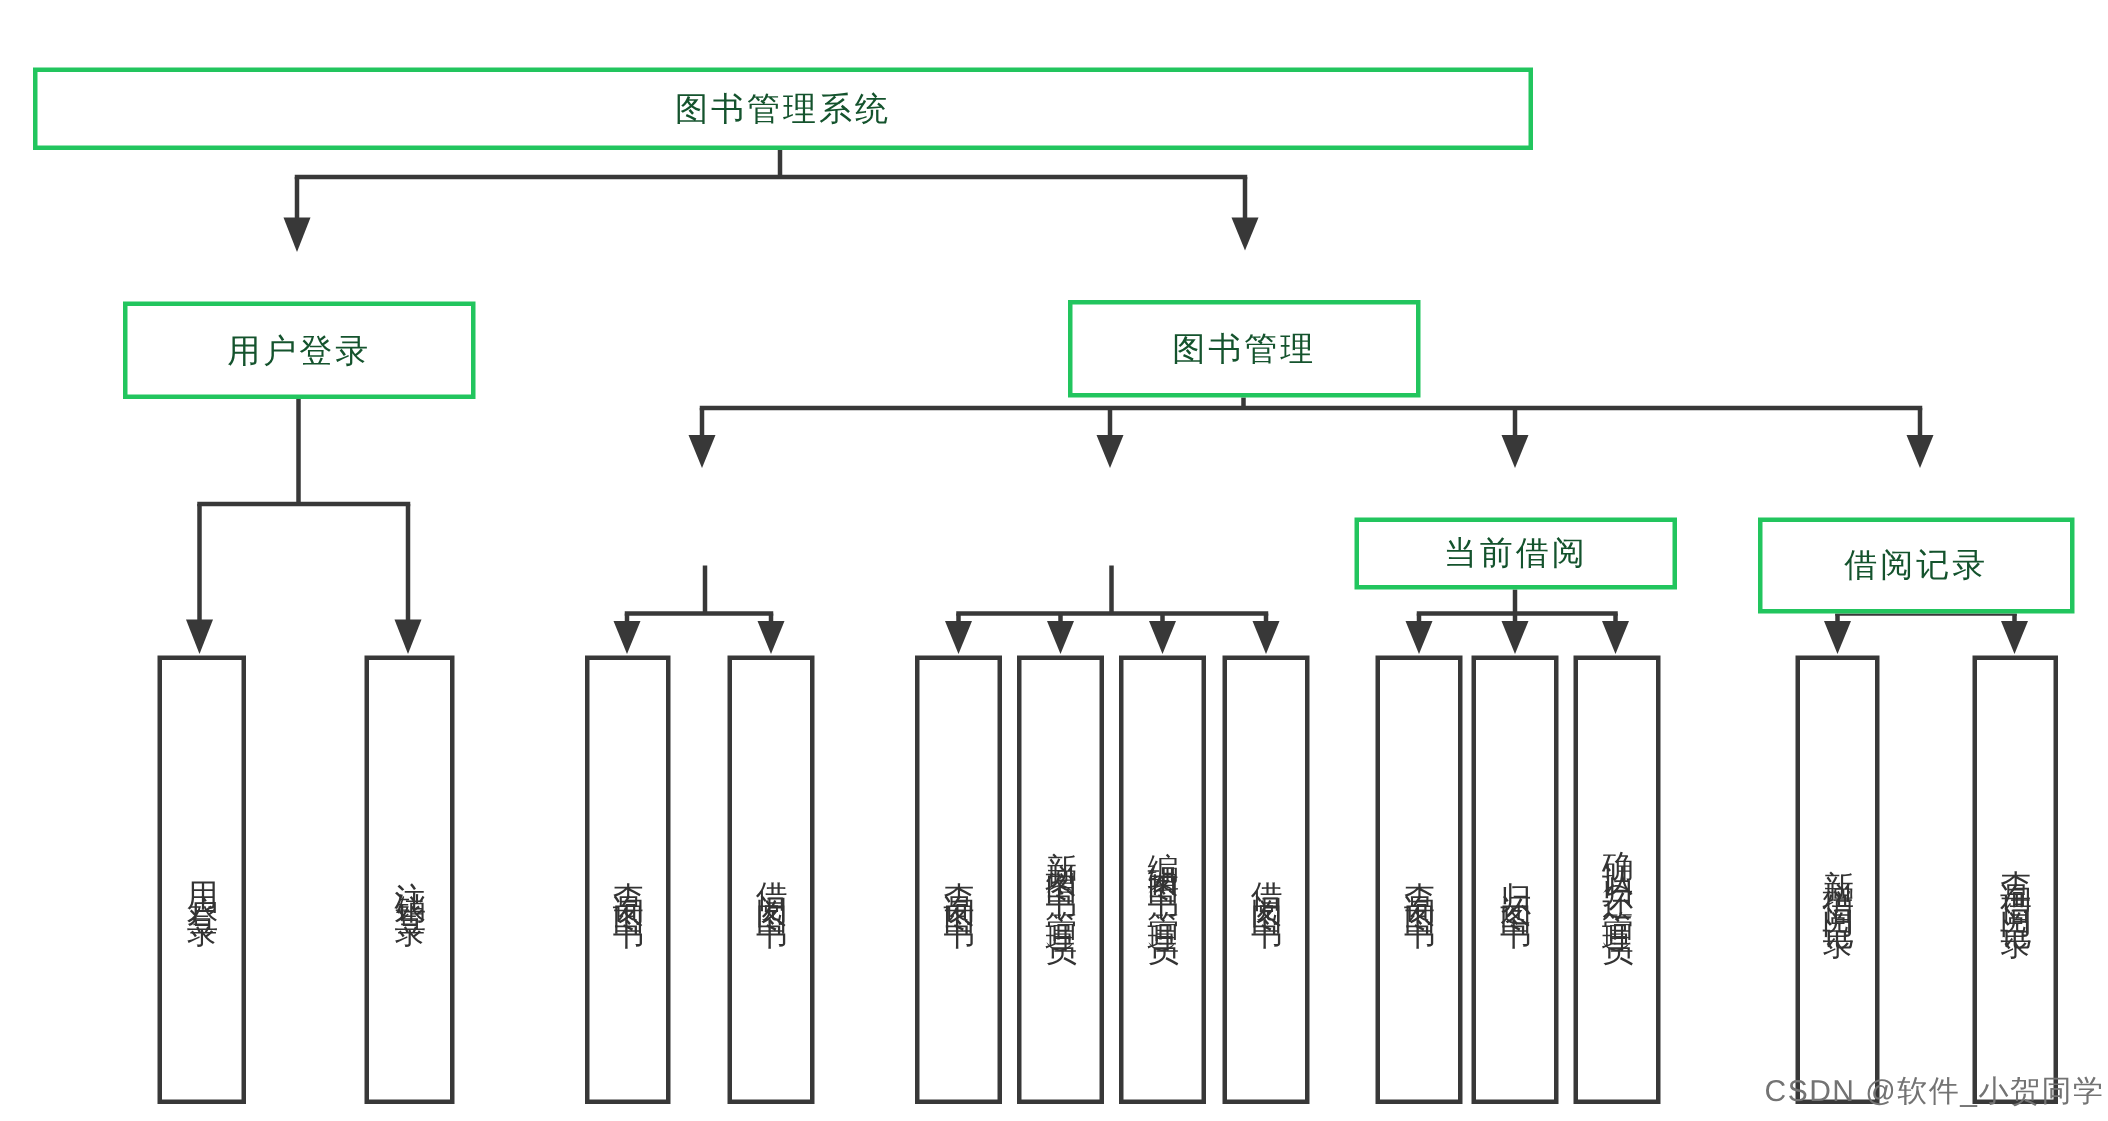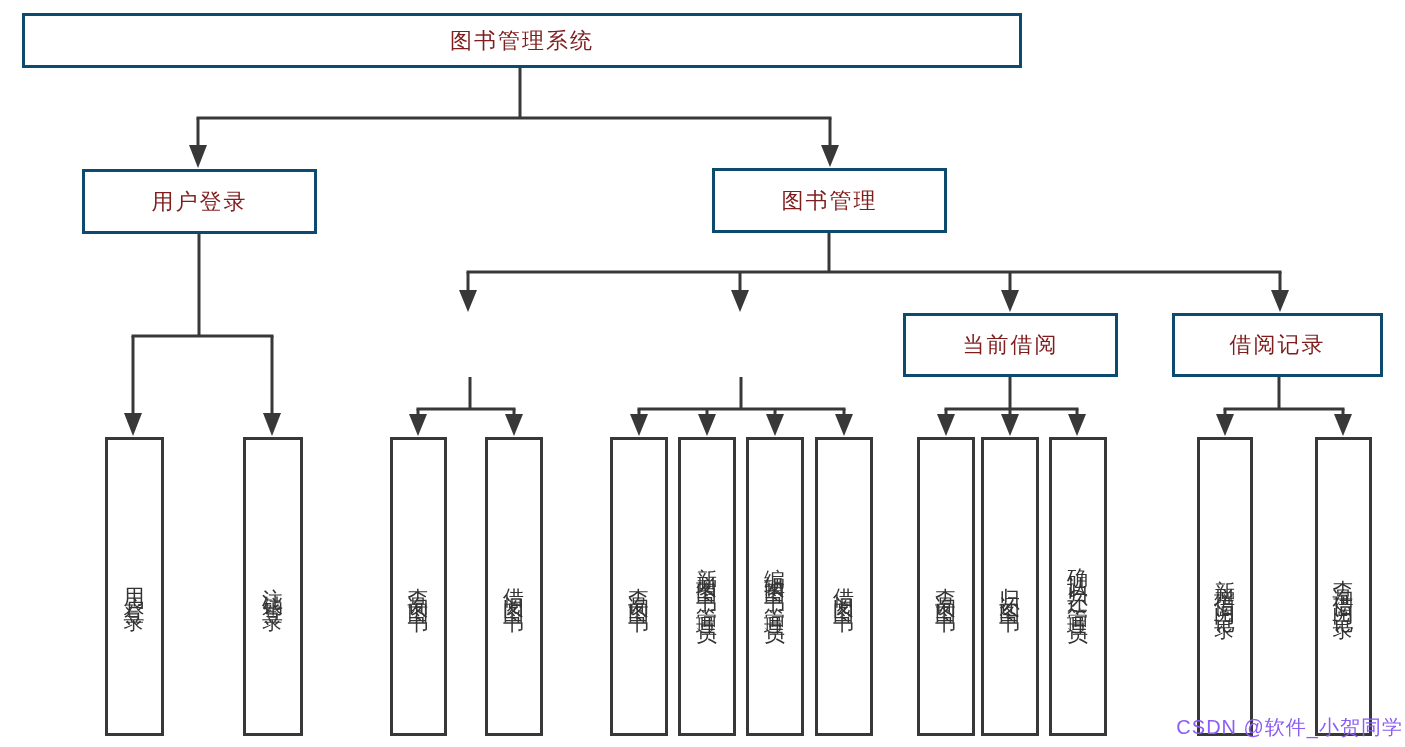--- a/index.html
+++ b/index.html
@@ -18,29 +18,30 @@
   svg.connectors {
     position: absolute;
     left: 0; top: 0;
     width: 1405px;
     height: 747px;
   }
   .box {
     position: absolute;
     box-sizing: border-box;
     background: #ffffff;
-    border: 3px solid #0c4a6e;
+    border: 3px solid #22c55e;
     display: flex;
     align-items: center;
     justify-content: center;
-    color: #7f1d1d;
+    color: #14532d;
     font-size: 22px;
     letter-spacing: 2px;
     white-space: nowrap;
     z-index: 2;
+    margin-top: 32px;
   }
   .leaf {
     position: absolute;
     box-sizing: border-box;
     background: #ffffff;
     border: 3px solid #383838;
     top: 437px;
     height: 299px;
     width: 58px;
     display: flex;
@@ -52,21 +53,21 @@
     font-size: 21px;
     letter-spacing: 8px;
     line-height: 1;
     z-index: 2;
   }
   .watermark {
     position: absolute;
     top: 714px;
     right: 2px;
     font-size: 20px;
-    color: #8b5cf6;
+    color: #737373;
     letter-spacing: 1px;
     z-index: 5;
     white-space: nowrap;
   }
 </style>
 </head>
 <body>
 
 <div class="canvas">
 
@@ -144,21 +145,21 @@
       <line x1="1343" y1="409" x2="1343" y2="415"></line>
       <polygon stroke="none" points="1334,414 1352,414 1343,436"></polygon>
     </g>
   </svg>
 
   <div class="box" style="left:22px; top:13px; width:1000px; height:55px;">图书管理系统</div>
 
   <div class="box" style="left:82px; top:169px; width:235px; height:65px;">用户登录</div>
   <div class="box" style="left:712px; top:168px; width:235px; height:65px;">图书管理</div>
 
-  <div class="box" style="left:903px; top:313px; width:215px; height:64px;text-align:right;">当前借阅</div>
+  <div class="box" style="left:903px; top:313px; width:215px; height:48px;text-align:right;">当前借阅</div>
   <div class="box" style="left:1172px; top:313px; width:211px; height:64px;">借阅记录</div>
 
   <div class="leaf" style="left:105px; width:59px;">用户登录</div>
   <div class="leaf" style="left:243px; width:60px;">注销登录</div>
 
   <div class="leaf" style="left:390px; width:57px;">查询图书</div>
   <div class="leaf" style="left:485px; width:58px;">借阅图书</div>
 
   <div class="leaf" style="left:610px; width:58px;">查询图书</div>
   <div class="leaf" style="left:678px; width:58px;">新增图书（管理员）</div>

